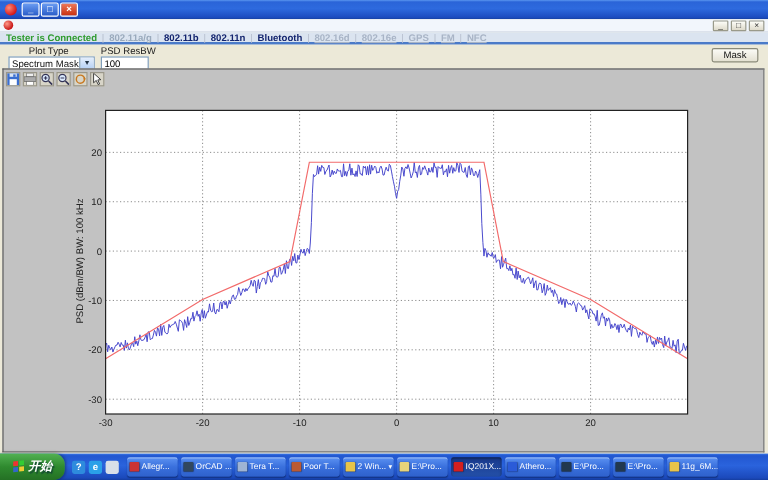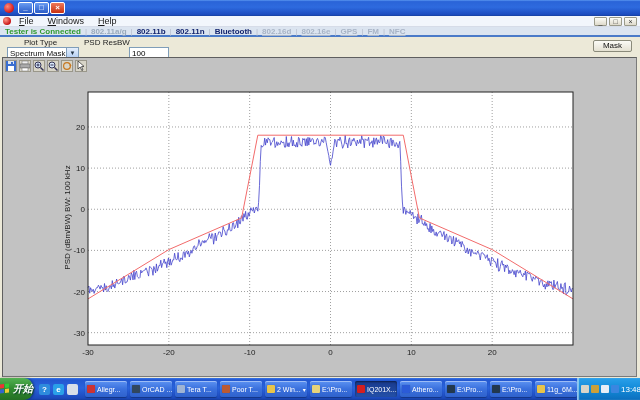--- a/index.html
+++ b/index.html
@@ -38,21 +38,21 @@
   .tab-sep { color:#b4bccc; font-size:8px; }
 
   
   .controls { position:absolute; left:0; top:39px; width:640px; height:18px; background:#ece9d8; }
   .ctl-label { position:absolute; font-size:8px; color:#222; top:-1px; }
   .combo { position:absolute; left:7px; top:8px; width:72px; height:13px; background:#fff; border:1px solid #7f9db9; display:flex; align-items:center; }
   .combo .val { font-size:8px; color:#111; padding-left:2px; flex:1; white-space:nowrap; overflow:hidden; }
   .combo .arrowbox { width:12px; height:11px; background:linear-gradient(180deg,#e4eefc,#aecbf2); border-left:1px solid #7f9db9; color:#234;
     font-size:6px; line-height:11px; text-align:center; }
   .txtinput { position:absolute; left:84px; top:8px; width:40px; height:13px; background:#fff; border:1px solid #7f9db9; font-size:8px; padding-left:2px;
-    font-family:"Liberation Sans",sans-serif;margin-left:45px; }
+    font-family:"Liberation Sans",sans-serif; }
   .unit { position:absolute; left:130px; top:10px; font-size:8px; color:#222;margin-top:24px; }
   .close-btn { position:absolute; left:593px; top:1px; width:39px; height:12px; background:linear-gradient(180deg,#fbfbf6,#e4e1d2);
     border:1px solid #8a8a7a; border-radius:2px; font-size:8px; text-align:center; line-height:10px; color:#111; }
 
   
   .plot-panel { position:absolute; left:2px; top:57px; width:635px; height:320px; background:#c2c2c2; border:1px solid #7a7a7a;
     border-top-color:#5f5f5f; border-left-color:#5f5f5f; }
   .plot-toolbar { position:absolute; left:2px; top:2px; display:flex; gap:2px; }
   .tool-icon { width:12px; height:12px; background:#d8d5c8; border:1px solid #9a978a; display:flex; align-items:center; justify-content:center; }
   .tool-icon svg { display:block; }
@@ -92,25 +92,20 @@
   <div class="app-icon"></div>
   <div class="winbtns">
     <div class="winbtn">_</div>
     <div class="winbtn">□</div>
     <div class="winbtn close">×</div>
   </div>
 </div>
 
 <div class="menubar">
   <div class="menu-appicon"></div>
-  <div id="menu-items" style="display:flex;">
-      <div class="menu-item">File</div>
-      <div class="menu-item">Windows</div>
-      <div class="menu-item">Help</div>
-    </div>
   <div class="mdi-btns">
     <div class="mdi-btn">_</div>
     <div class="mdi-btn">□</div>
     <div class="mdi-btn">×</div>
   </div>
 </div>
 
 <div class="tabbar" id="tabbar">
     <span class="tab status">Tester is Connected</span>
     <span class="tab-sep">|</span>
@@ -276,22 +271,13 @@
       </div>
       <div class="tb-btn">
         <div class="tb-ico" style="background: rgb(34, 56, 78);"></div>
         <span>E:\Pro...</span>
       </div>
       <div class="tb-btn">
         <div class="tb-ico" style="background: rgb(232, 196, 74);"></div>
         <span>11g_6M...</span>
       </div>
     </div>
-  <div class="tray">
-    <div id="tray-icons" style="display:flex;gap:2px;">
-        <div class="tray-ico" style="background: rgb(216, 213, 200);"></div>
-        <div class="tray-ico" style="background: rgb(202, 160, 58);"></div>
-        <div class="tray-ico" style="background: rgb(232, 238, 246);"></div>
-        <div class="tray-ico" style="background: rgb(58, 134, 224);"></div>
-      </div>
-    <div class="tray-time">13:48</div>
-  </div>
 </div>
 
 </body></html>

